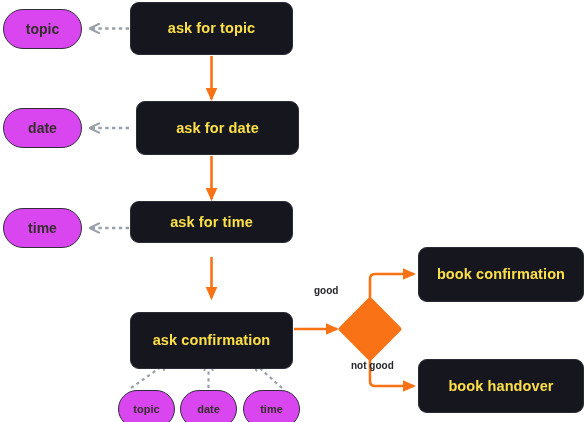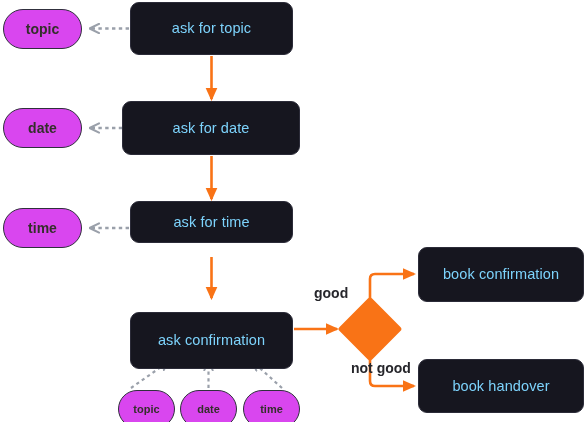--- a/index.html
+++ b/index.html
@@ -32,23 +32,23 @@
     align-items: center;
     justify-content: center;
     text-align: center;
     line-height: 1.15;
   }
   
   .box {
     background: #16161f;
     border: 1px solid #2b2b38;
     border-radius: 9px;
-    color: #7dd3fc;
+    color: #fde047;
     font-size: 14.5px;
-    font-weight: 400;
+    font-weight: 700;
     letter-spacing: .1px;
   }
   
   .pill {
     background: #d946ef;
     border: 1px solid #30303d;
     border-radius: 999px;
     color: #342f2b;
     font-size: 14px;
     font-weight: 700;
@@ -60,21 +60,21 @@
   
   .diamond {
     position: absolute;
     background: #f97316;
     transform: rotate(45deg);
     border-radius: 3px;
   }
   
   .edge-label {
     position: absolute;
-    font-size: 14px;
+    font-size: 10px;
     font-weight: 700;
     color: #26262b;
     white-space: nowrap;
     background: transparent;
   }
 </style>
 </head>
 <body>
 
 <div id="canvas">
@@ -129,21 +129,21 @@
     </g>
     <g stroke="#9aa0aa" stroke-width="2.2" stroke-dasharray="3.2 3.4" fill="none">
       <line x1="282" y1="388" x2="253" y2="362" marker-end="url(#arrow-gray)"></line>
     </g>
   </svg>
 
   <div class="node box" style="left:130px; top:2px; width:163px; height:53px;">
     <span>ask for topic</span>
   </div>
 
-  <div class="node box" style="left:122px; top:101px; width:178px; height:54px;">
+  <div class="node box" style="left:136px; top:101px; width:163px; height:54px;">
     <span>ask for date</span>
   </div>
 
   <div class="node box" style="left:130px; top:201px; width:163px; height:42px;">
     <span>ask for time</span>
   </div>
 
   <div class="node box" style="left:130px; top:312px; width:163px; height:57px;">
     <span>ask confirmation</span>
   </div>

